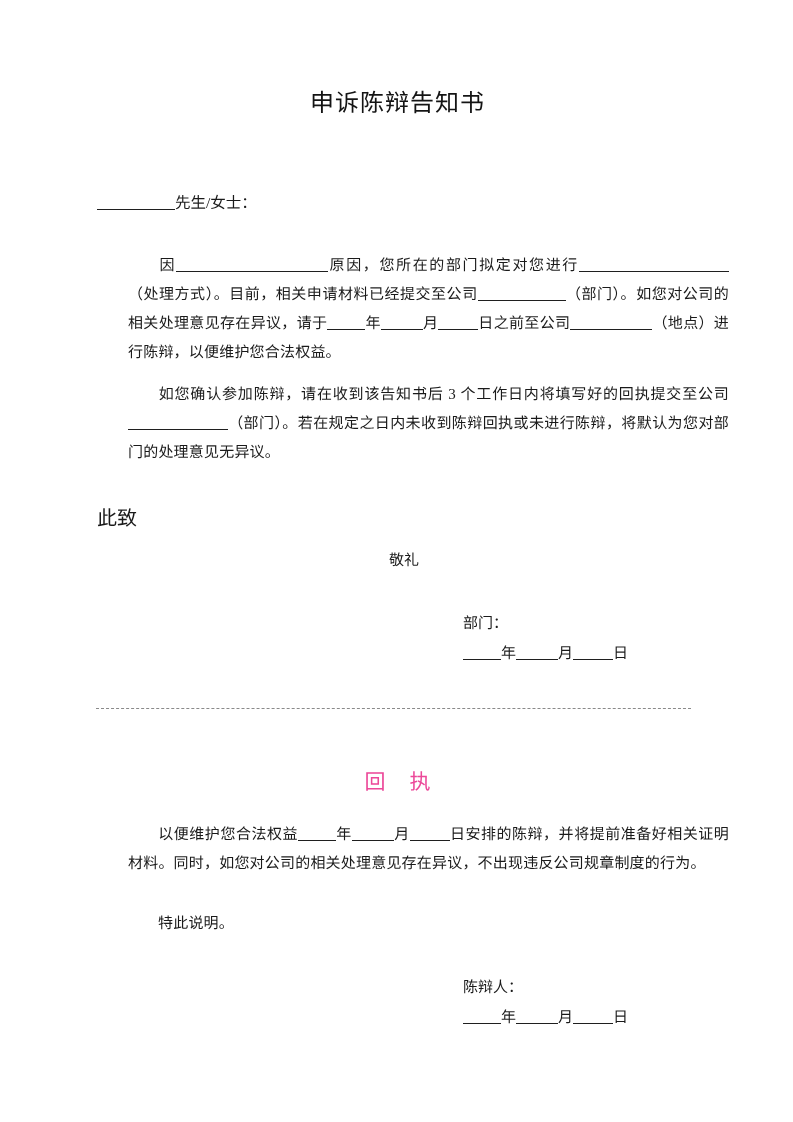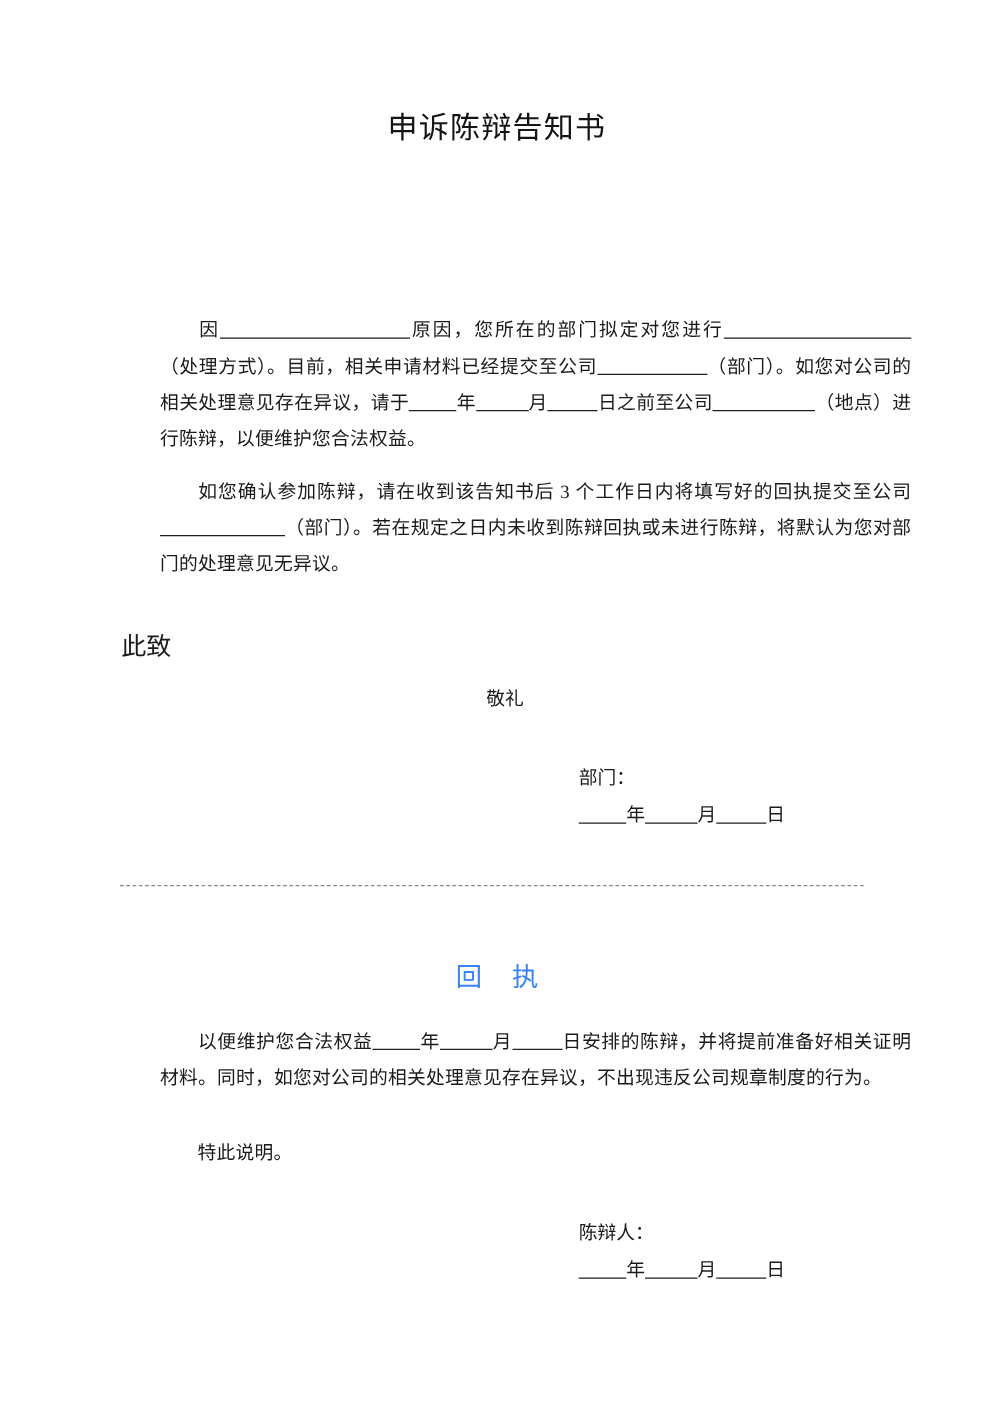--- a/index.html
+++ b/index.html
@@ -115,34 +115,37 @@
   }
 
   
   .receipt-title {
     top: 767px;
     text-align: center;
     font-size: 21px;
     line-height: 30px;
     margin: 0;
     font-weight: normal;
-    color: #3b82f6;
+    color: #ec4899;
   }
   .receipt-title .gap { display: inline-block; width: 24px; }
 
   #receipt-para-1 { top: 820px; }
   #receipt-para-2 { top: 909px; }
 </style>
 </head>
 <body>
 
 <div class="page">
 
   <h1 class="col doc-title">申诉陈辩告知书</h1>
 
+  <div class="col salutation">
+    <span class="blank" style="width:78px"></span><span>先生/女士：</span>
+  </div>
 
   <div class="col para" id="para-1">
     <span class="indent"></span><span>因</span><span class="blank b-reason"></span><span>原因，您所在的部门拟定对您进行</span><span class="blank b-action"></span><span>（处理方式）。目前，相关申请材料已经提交至公司</span><span class="blank b-dept-1"></span><span>（部门）。如您对公司的相关处理意见存在异议，请于</span><span class="blank b-year"></span><span>年</span><span class="blank b-month"></span><span>月</span><span class="blank b-day"></span><span>日之前至公司</span><span class="blank b-place"></span><span>（地点）进行陈辩，以便维护您合法权益。</span>
   </div>
 
   <div class="col para" id="para-2">
     <span class="indent"></span><span>如您确认参加陈辩，请在收到该告知书后 3 个工作日内将填写好的回执提交至公司</span><span class="blank b-dept-2"></span><span>（部门）。若在规定之日内未收到陈辩回执或未进行陈辩，将默认为您对部门的处理意见无异议。</span>
   </div>
 
   <div class="col closing-from">此致</div>

